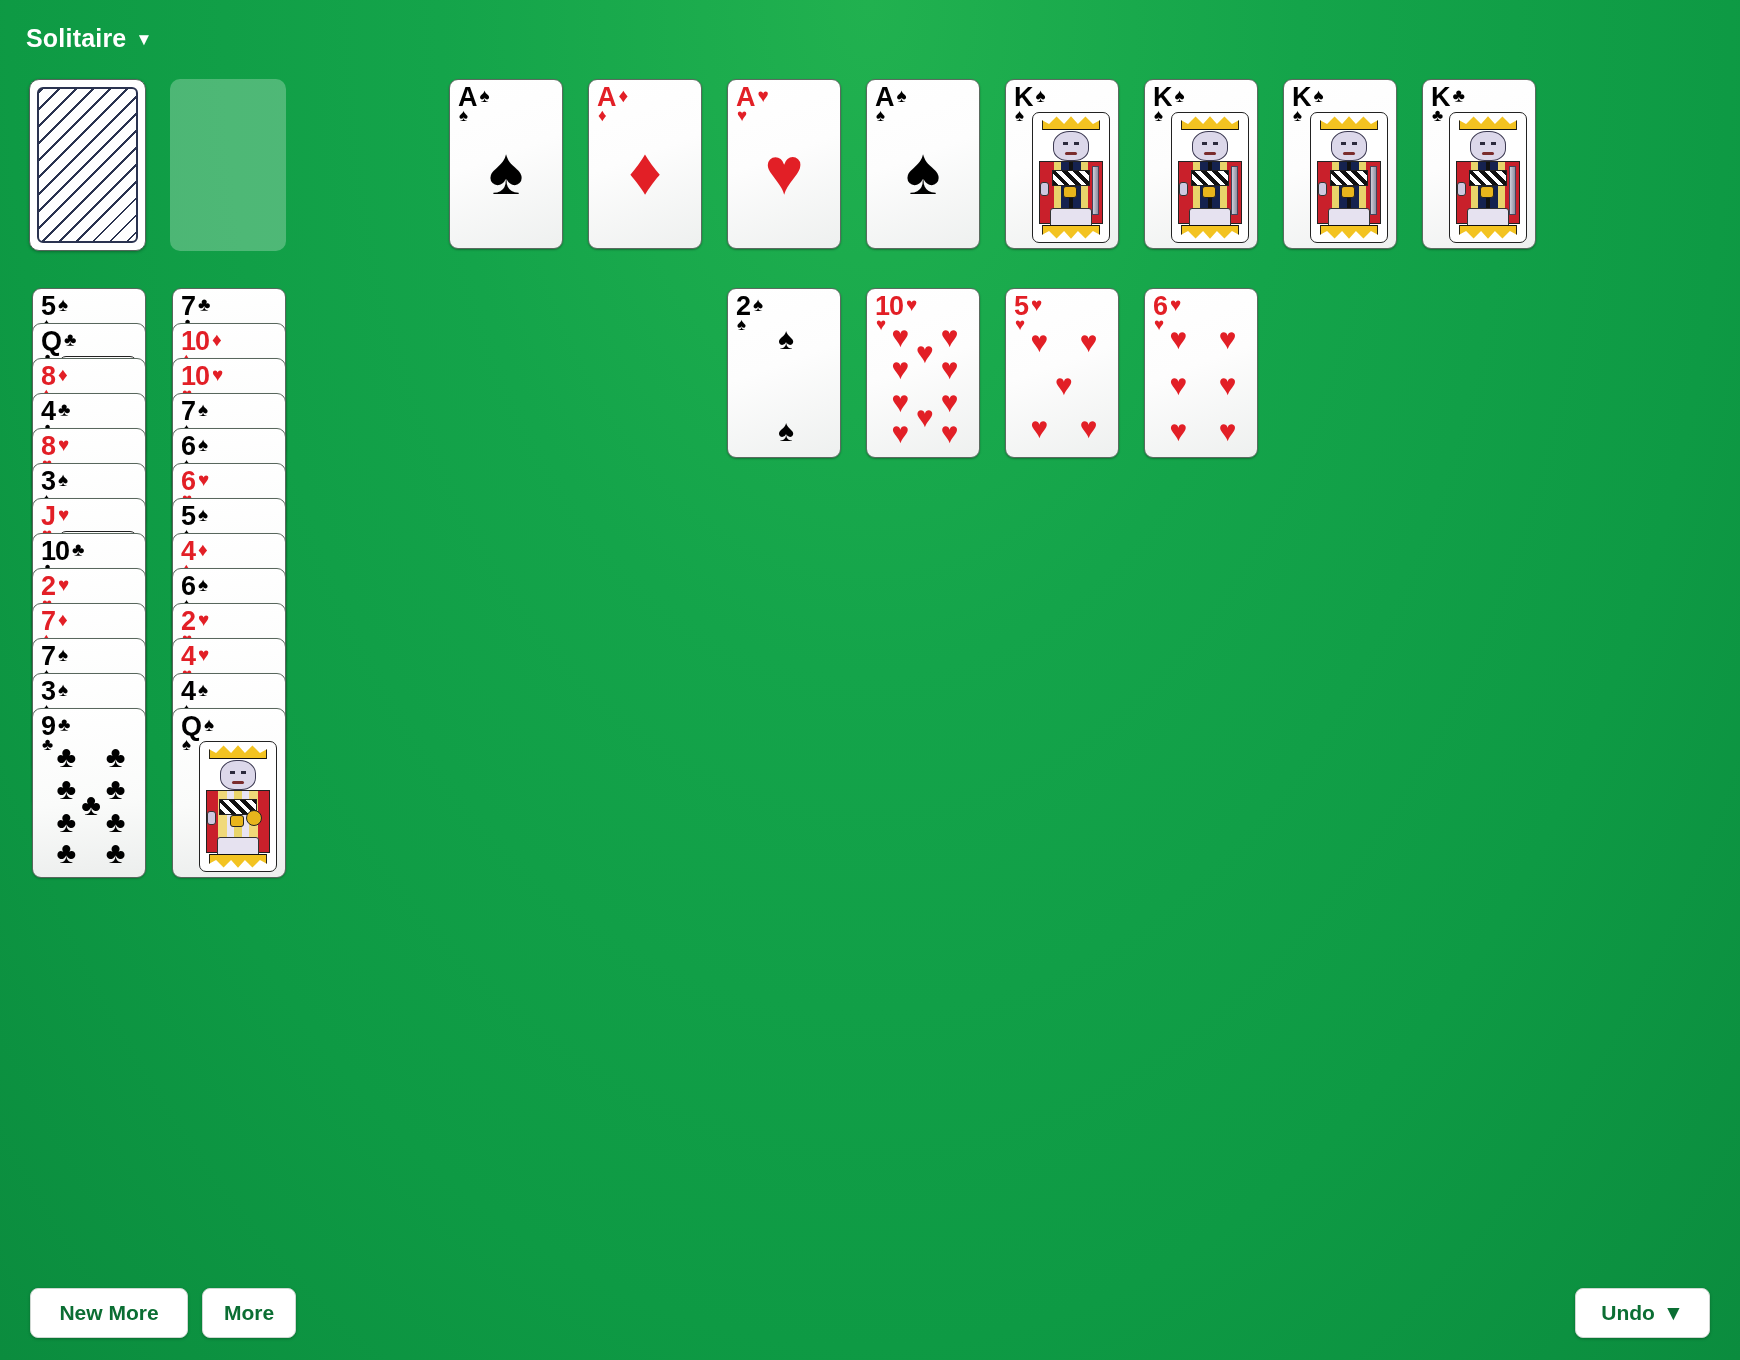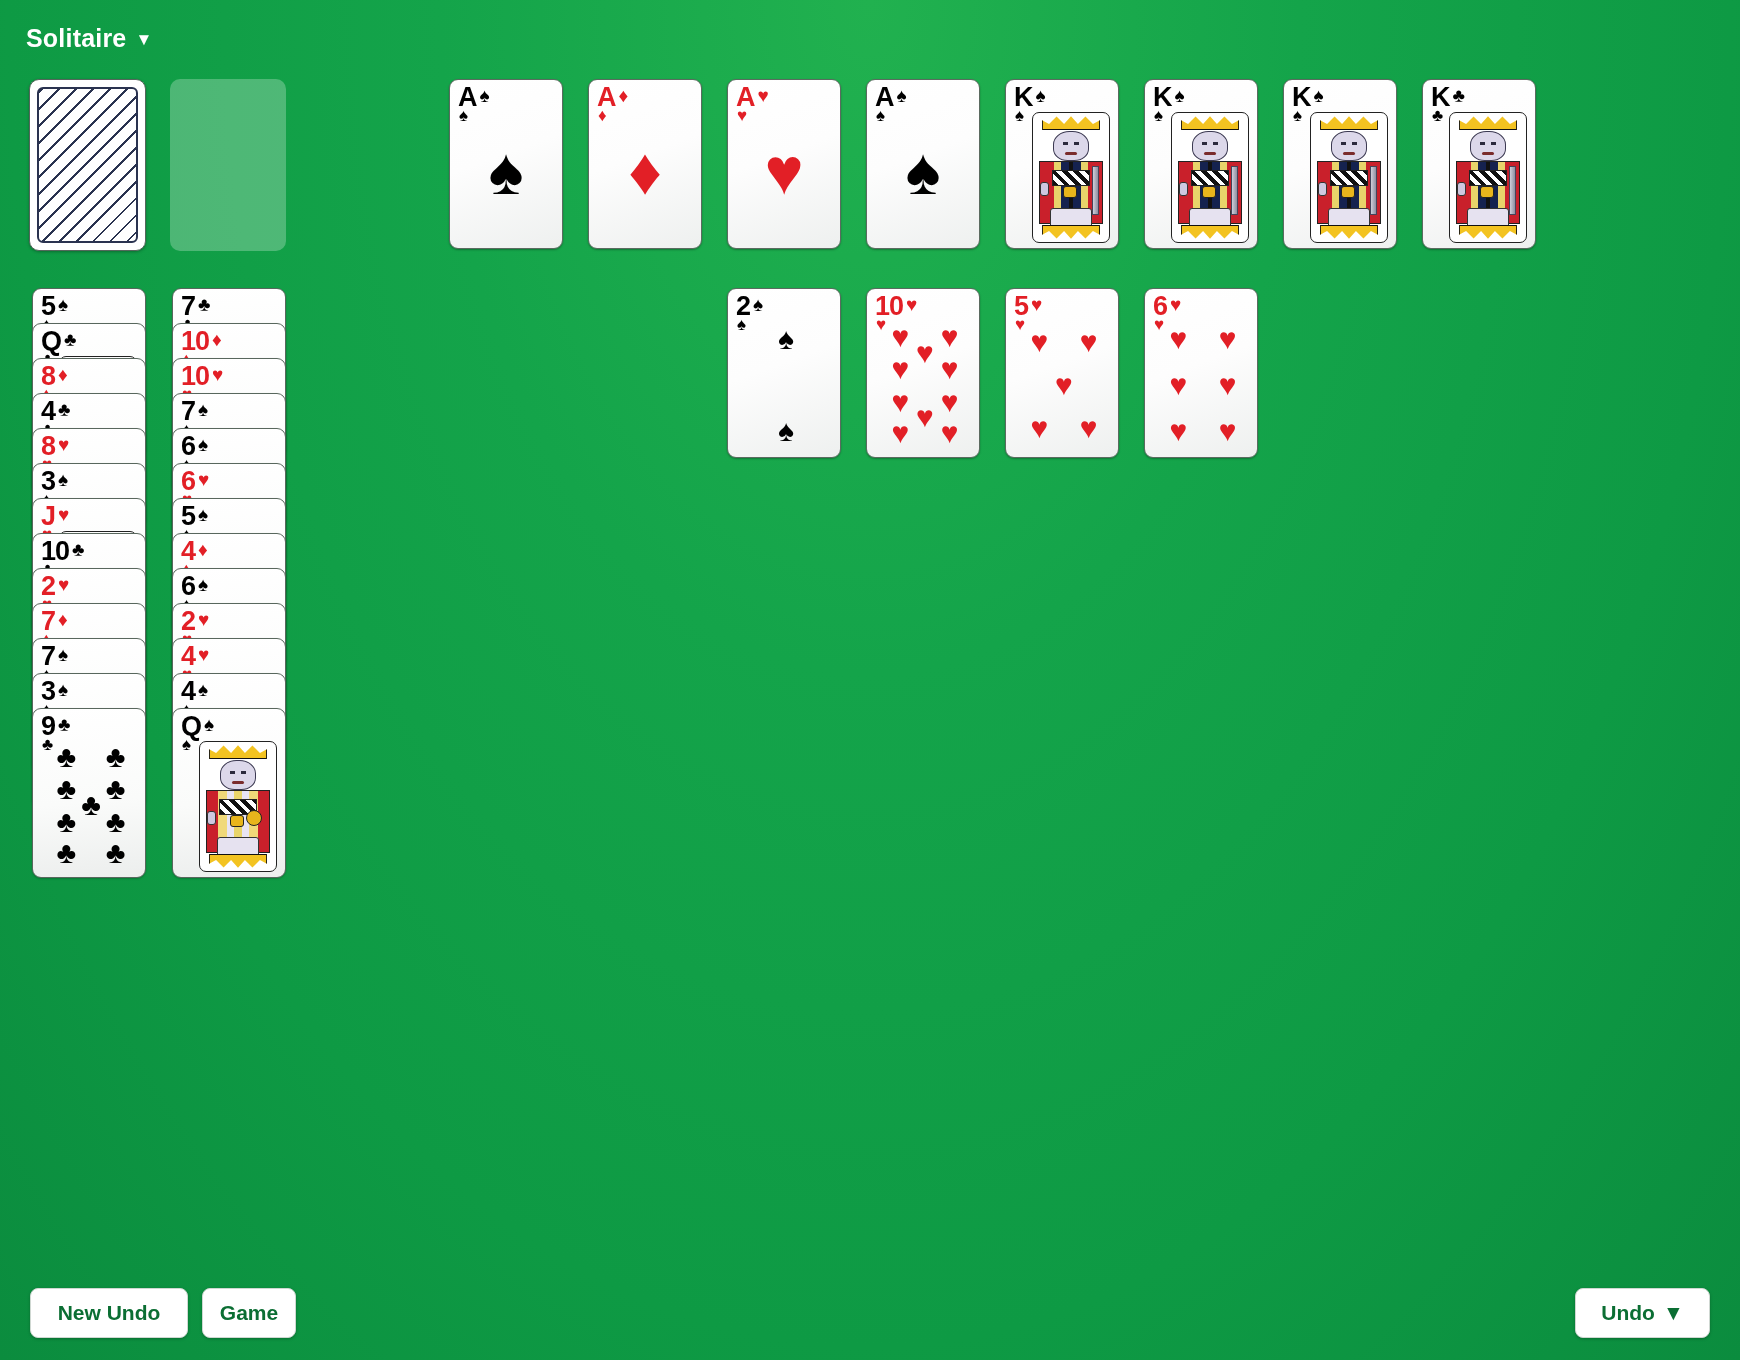--- a/index.html
+++ b/index.html
@@ -577,20 +577,20 @@
             <div class="medal"></div>
             <div class="sleeve"></div>
             <div class="flower"></div>
           </div>
           <div class="base"></div>
           <div class="crown2"></div>
         </div>
       </div>
     </div>
 
-  <div class="btn" id="btn-new">New Undo</div>
-  <div class="btn" id="btn-undo">Game</div>
+  <div class="btn" id="btn-new">New More</div>
+  <div class="btn" id="btn-undo">More</div>
   <div class="btn" id="btn-more">
     <span>Undo</span>
     <span>▼</span>
   </div>
 
 </div>
 
 </body></html>

